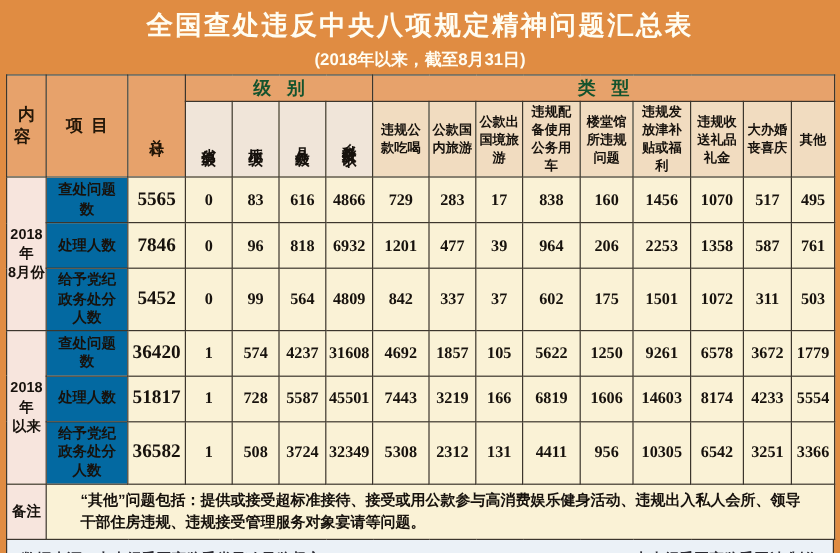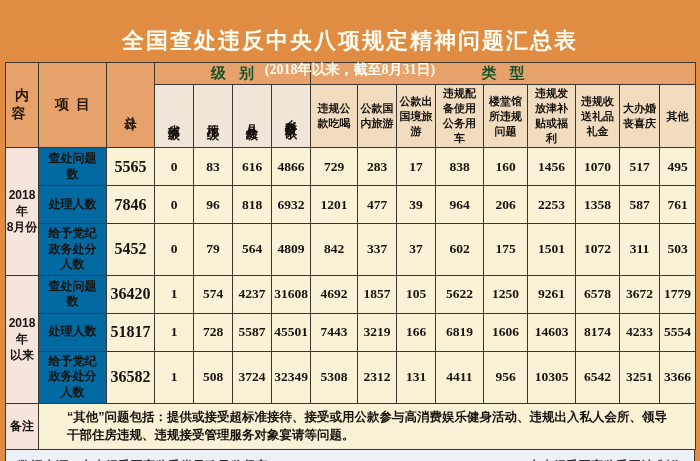--- a/index.html
+++ b/index.html
@@ -2,23 +2,23 @@
 <html><head>
 <meta charset="utf-8">
 <style>
   html,body{margin:0;padding:0;}
   .page{
     width:700px;height:461px;box-sizing:border-box;
     background:#E08C42;overflow:hidden;
     font-family:"Liberation Sans",sans-serif;
     padding:0 5px;
   }
-  .title-band{height:62px;text-align:center;padding-top:26px;box-sizing:border-box;}
+  .title-band{height:62px;text-align:center;padding-top:6px;box-sizing:border-box;}
   .title{font-size:22px;font-weight:bold;color:#FFFDF2;letter-spacing:2px;}
-  .subtitle{font-size:14px;font-weight:bold;color:#FFFDF2;margin-top:5px;font-family:Liberation Serif, serif;}
+  .subtitle{font-size:14px;font-weight:bold;color:#FFFDF2;margin-top:5px;}
   table.summary{
     width:690px;border-collapse:collapse;table-layout:fixed;
     background:#FAF2D6;
   }
   th,td{border:1px solid #3C362D;padding:0;color:#17120D;overflow:hidden;}
   tr.group-row{height:22px;}
   .corner{background:#E7A26B;font-weight:bold;font-size:14px;text-align:center;color:#241708;}
   .corner.sp{letter-spacing:7px;text-indent:7px;}
   .group{background:#E7A26B;font-weight:bold;font-size:15px;text-align:center;
          letter-spacing:13px;text-indent:13px;color:#14532d;}
@@ -137,21 +137,21 @@
           <td class="val">206</td>
           <td class="val">2253</td>
           <td class="val">1358</td>
           <td class="val">587</td>
           <td class="val">761</td>
         </tr>
         <tr class="data-row">
           <td class="item">给予党纪政务处分人数</td>
           <td class="total">5452</td>
           <td class="val">0</td>
-          <td class="val">79</td>
+          <td class="val">99</td>
           <td class="val">564</td>
           <td class="val">4809</td>
           <td class="val">842</td>
           <td class="val">337</td>
           <td class="val">37</td>
           <td class="val">602</td>
           <td class="val">175</td>
           <td class="val">1501</td>
           <td class="val">1072</td>
           <td class="val">311</td>

